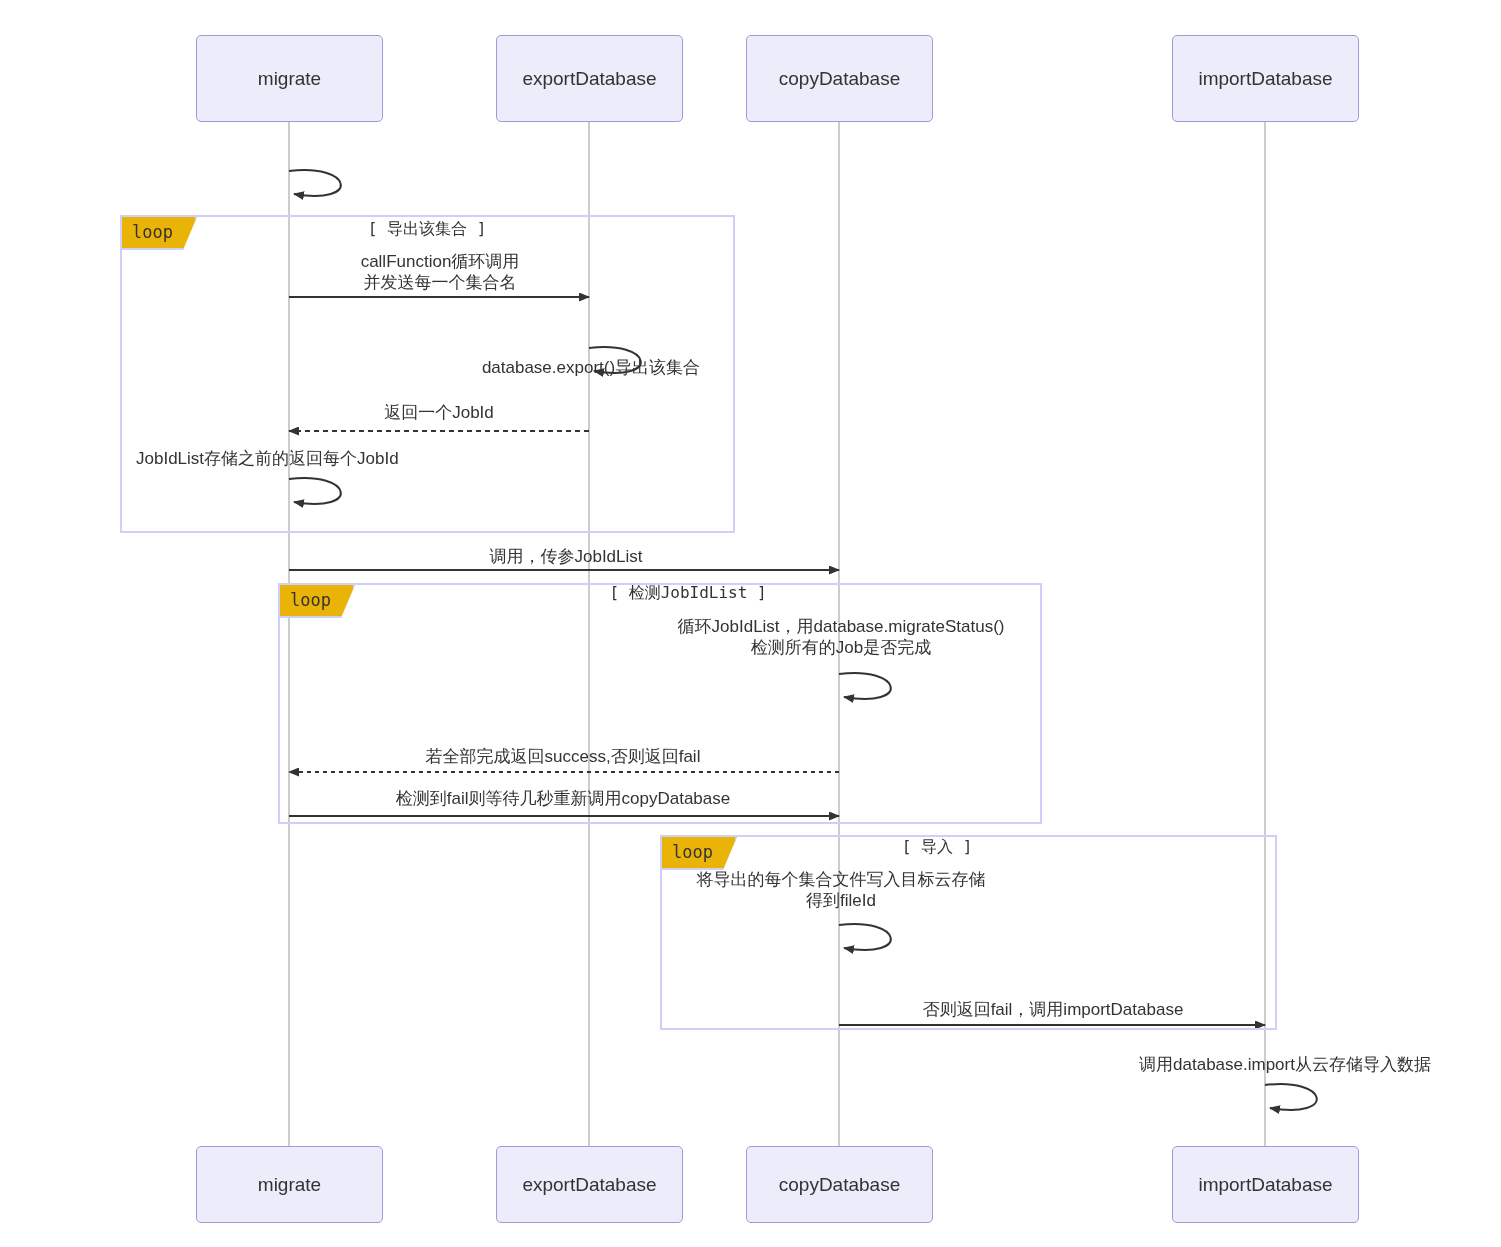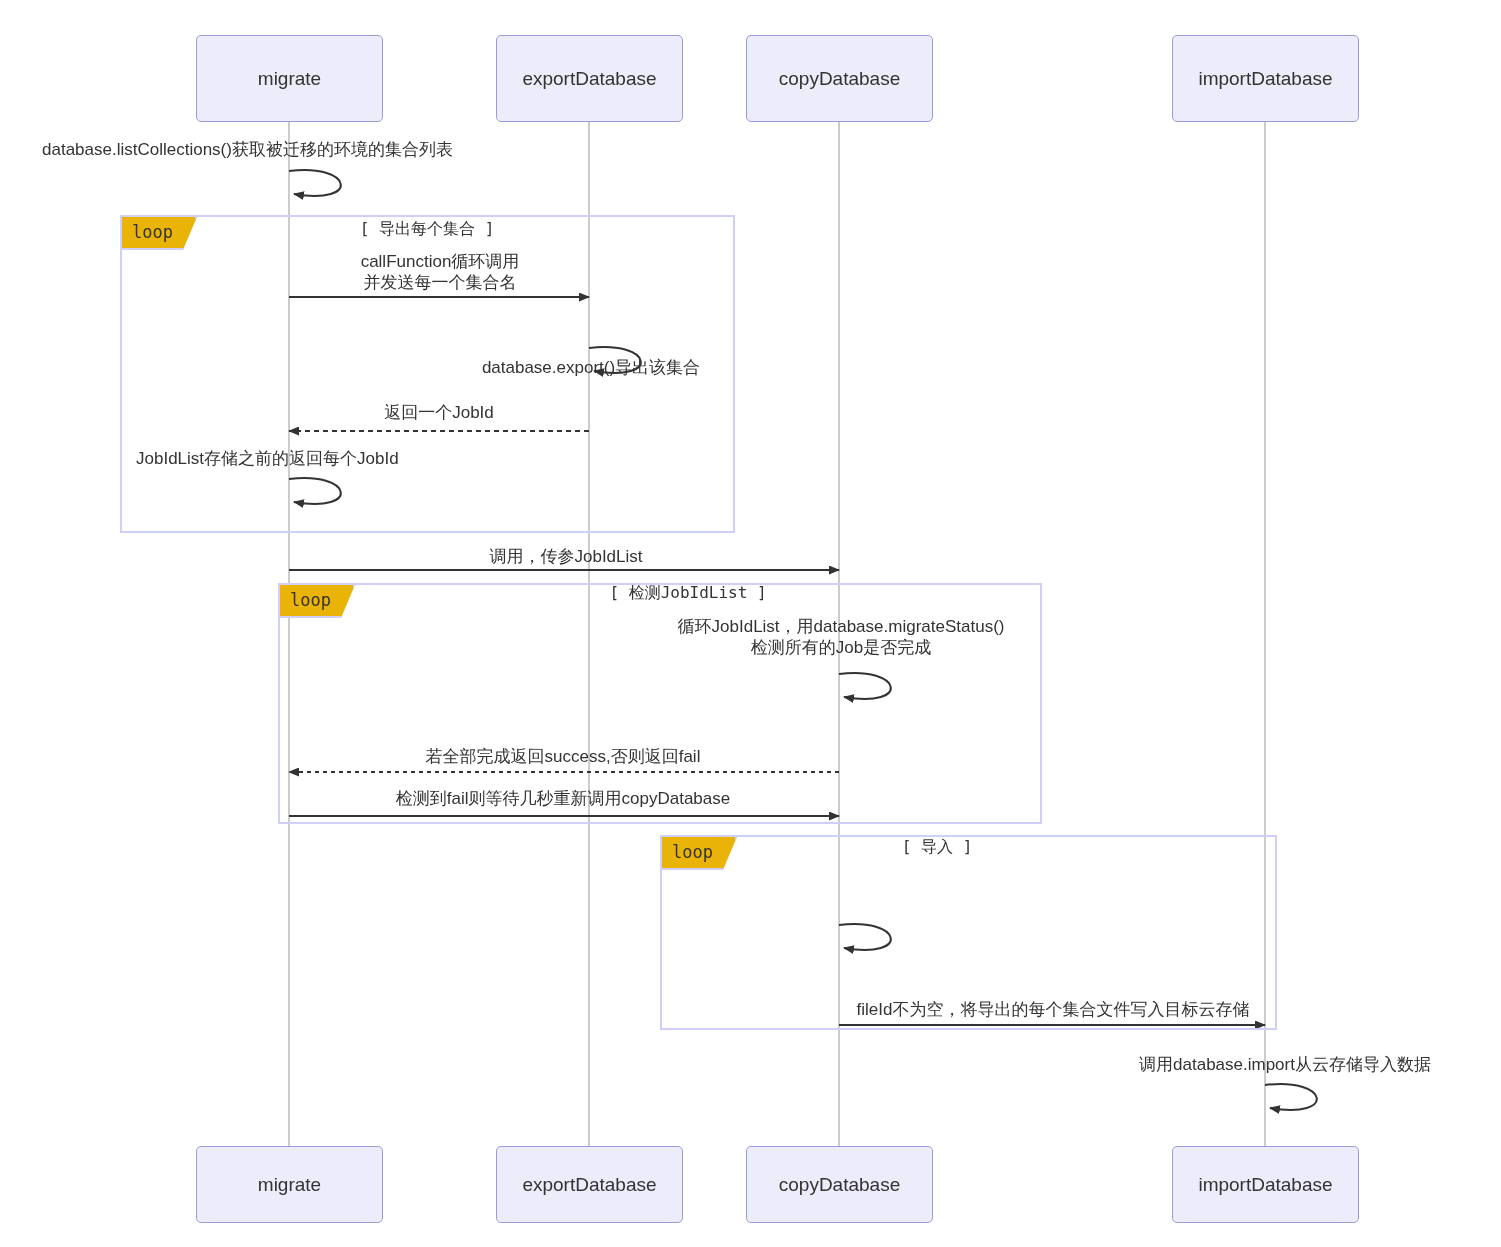--- a/index.html
+++ b/index.html
@@ -123,52 +123,53 @@
 
     <path d="M839,925 C 902,917 912,959 844,948" fill="none" stroke="#333333" stroke-width="2" marker-end="url(#arrowFilled)"></path>
 
     <line x1="839" y1="1025" x2="1265" y2="1025" stroke="#333333" stroke-width="2" marker-end="url(#arrowFilled)"></line>
 
     <path d="M1265,1085 C 1328,1077 1338,1119 1270,1108" fill="none" stroke="#333333" stroke-width="2" marker-end="url(#arrowFilled)"></path>
   </svg>
 
   <div class="loop-box" style="left:120px; top:215px; width:615px; height:318px;"></div>
   <div class="loop-tag" style="left:122px; top:217px;">loop</div>
-  <div class="loop-title" style="left:427px; top:219px;">[ 导出每个集合 ]</div>
+  <div class="loop-title" style="left:427px; top:219px;">[ 导出该集合 ]</div>
 
   <div class="loop-box" style="left:278px; top:583px; width:764px; height:241px;"></div>
   <div class="loop-tag" style="left:280px; top:585px;">loop</div>
   <div class="loop-title" style="left:668px; top:583px;margin-left:20px;">[ 检测JobIdList ]</div>
 
   <div class="loop-box" style="left:660px; top:835px; width:617px; height:195px;"></div>
   <div class="loop-tag" style="left:662px; top:837px;">loop</div>
   <div class="loop-title" style="left:937px; top:837px;">[ 导入 ]</div>
 
-  <div class="msg-label left" style="left:42px; top:140px;">database.listCollections()获取被迁移的环境的集合列表</div>
 
   <div class="msg-label center" style="left:440px; top:252px;">callFunction循环调用
 并发送每一个集合名</div>
 
   <div class="msg-label center" style="left:591px; top:318px;margin-top:40px;">database.export()导出该集合</div>
 
   <div class="msg-label center" style="left:439px; top:403px;">返回一个JobId</div>
 
   <div class="msg-label left" style="left:136px; top:449px;">JobIdList存储之前的返回每个JobId</div>
 
   <div class="msg-label center" style="left:566px; top:547px;">调用，传参JobIdList</div>
 
   <div class="msg-label center" style="left:841px; top:617px;">循环JobIdList，用database.migrateStatus()
 检测所有的Job是否完成</div>
 
   <div class="msg-label center" style="left:563px; top:747px;">若全部完成返回success,否则返回fail</div>
 
   <div class="msg-label center" style="left:563px; top:789px;">检测到fail则等待几秒重新调用copyDatabase</div>
 
+  <div class="msg-label center" style="left:841px; top:870px;">将导出的每个集合文件写入目标云存储
+得到fileId</div>
 
-  <div class="msg-label center" style="left:1053px; top:1000px;">fileId不为空，将导出的每个集合文件写入目标云存储</div>
+  <div class="msg-label center" style="left:1053px; top:1000px;">否则返回fail，调用importDatabase</div>
 
   <div class="msg-label center" style="left:1242px; top:1055px;margin-left:43px;">调用database.import从云存储导入数据</div>
 
   <div class="actor-box" style="left:196px; top:35px; width:187px; height:87px;">
     <span class="actor-label">migrate</span>
   </div>
   <div class="actor-box" style="left:496px; top:35px; width:187px; height:87px;">
     <span class="actor-label">exportDatabase</span>
   </div>
   <div class="actor-box" style="left:746px; top:35px; width:187px; height:87px;">

